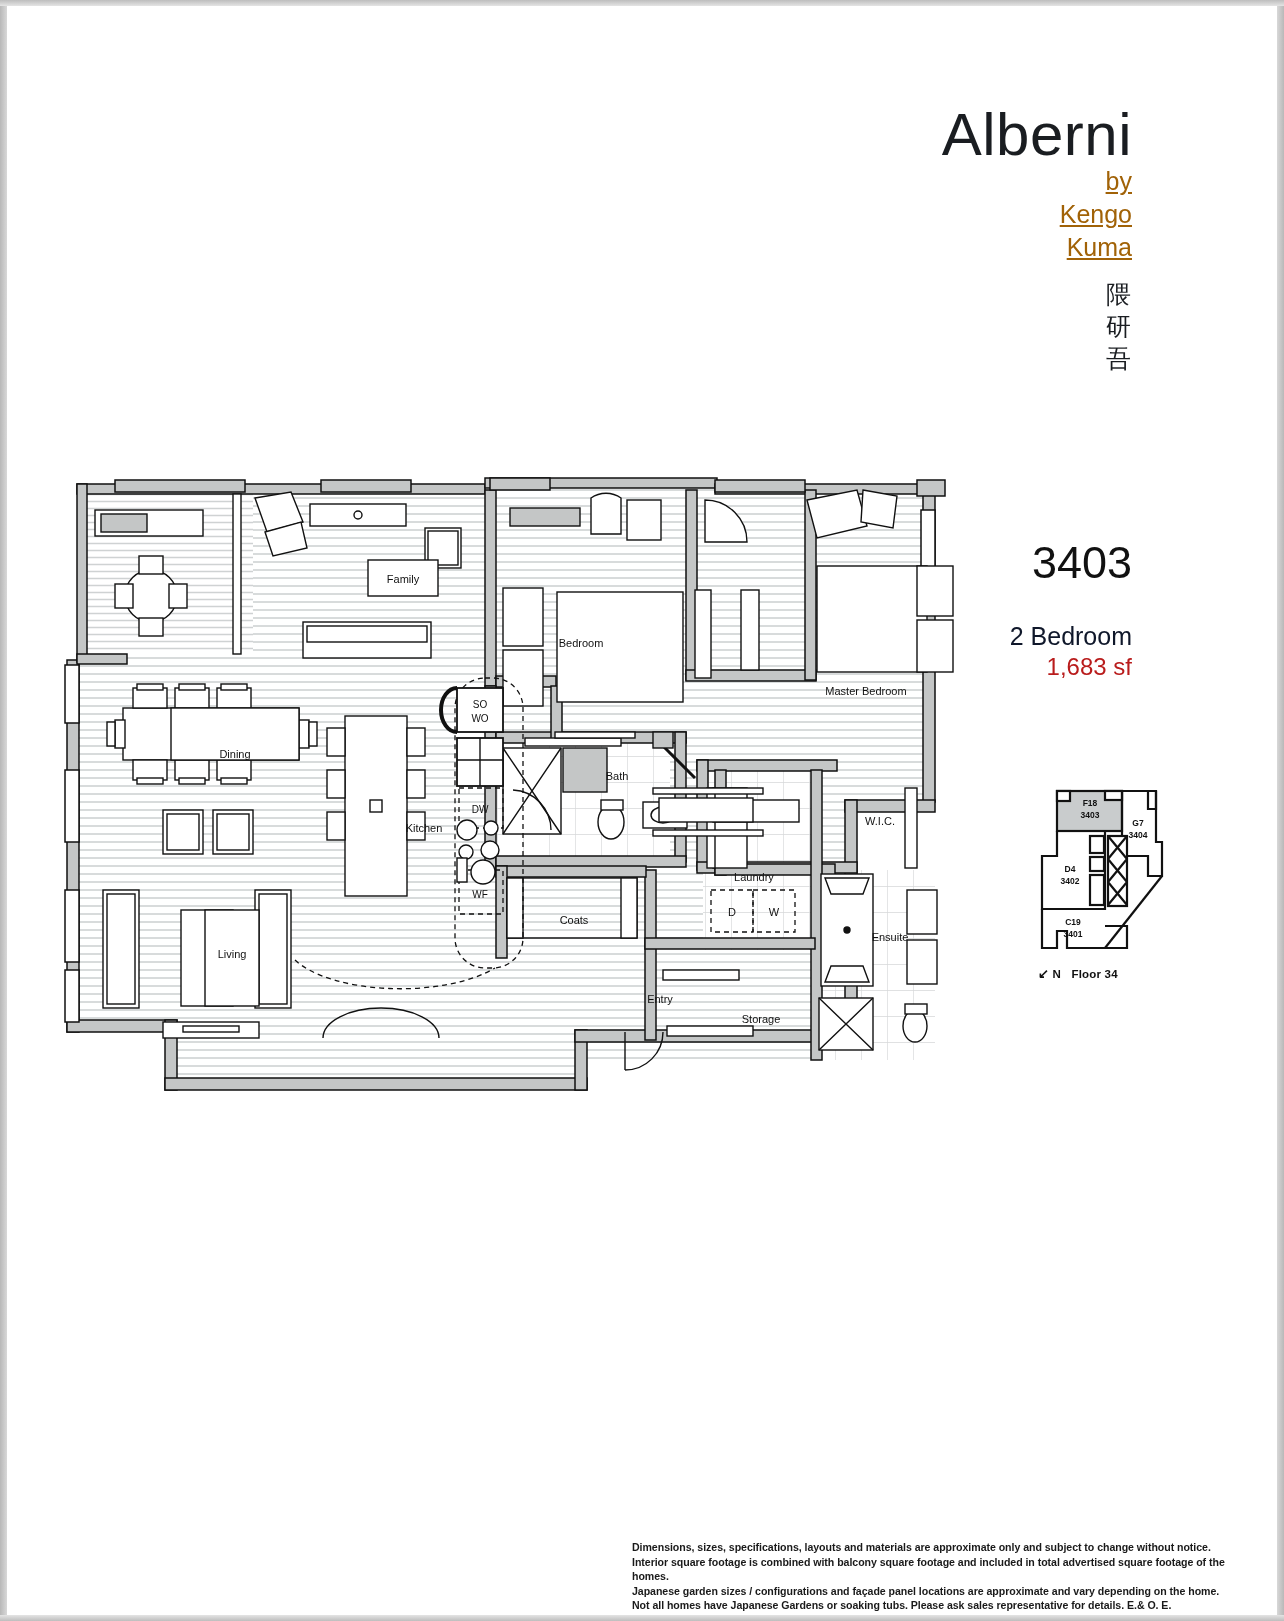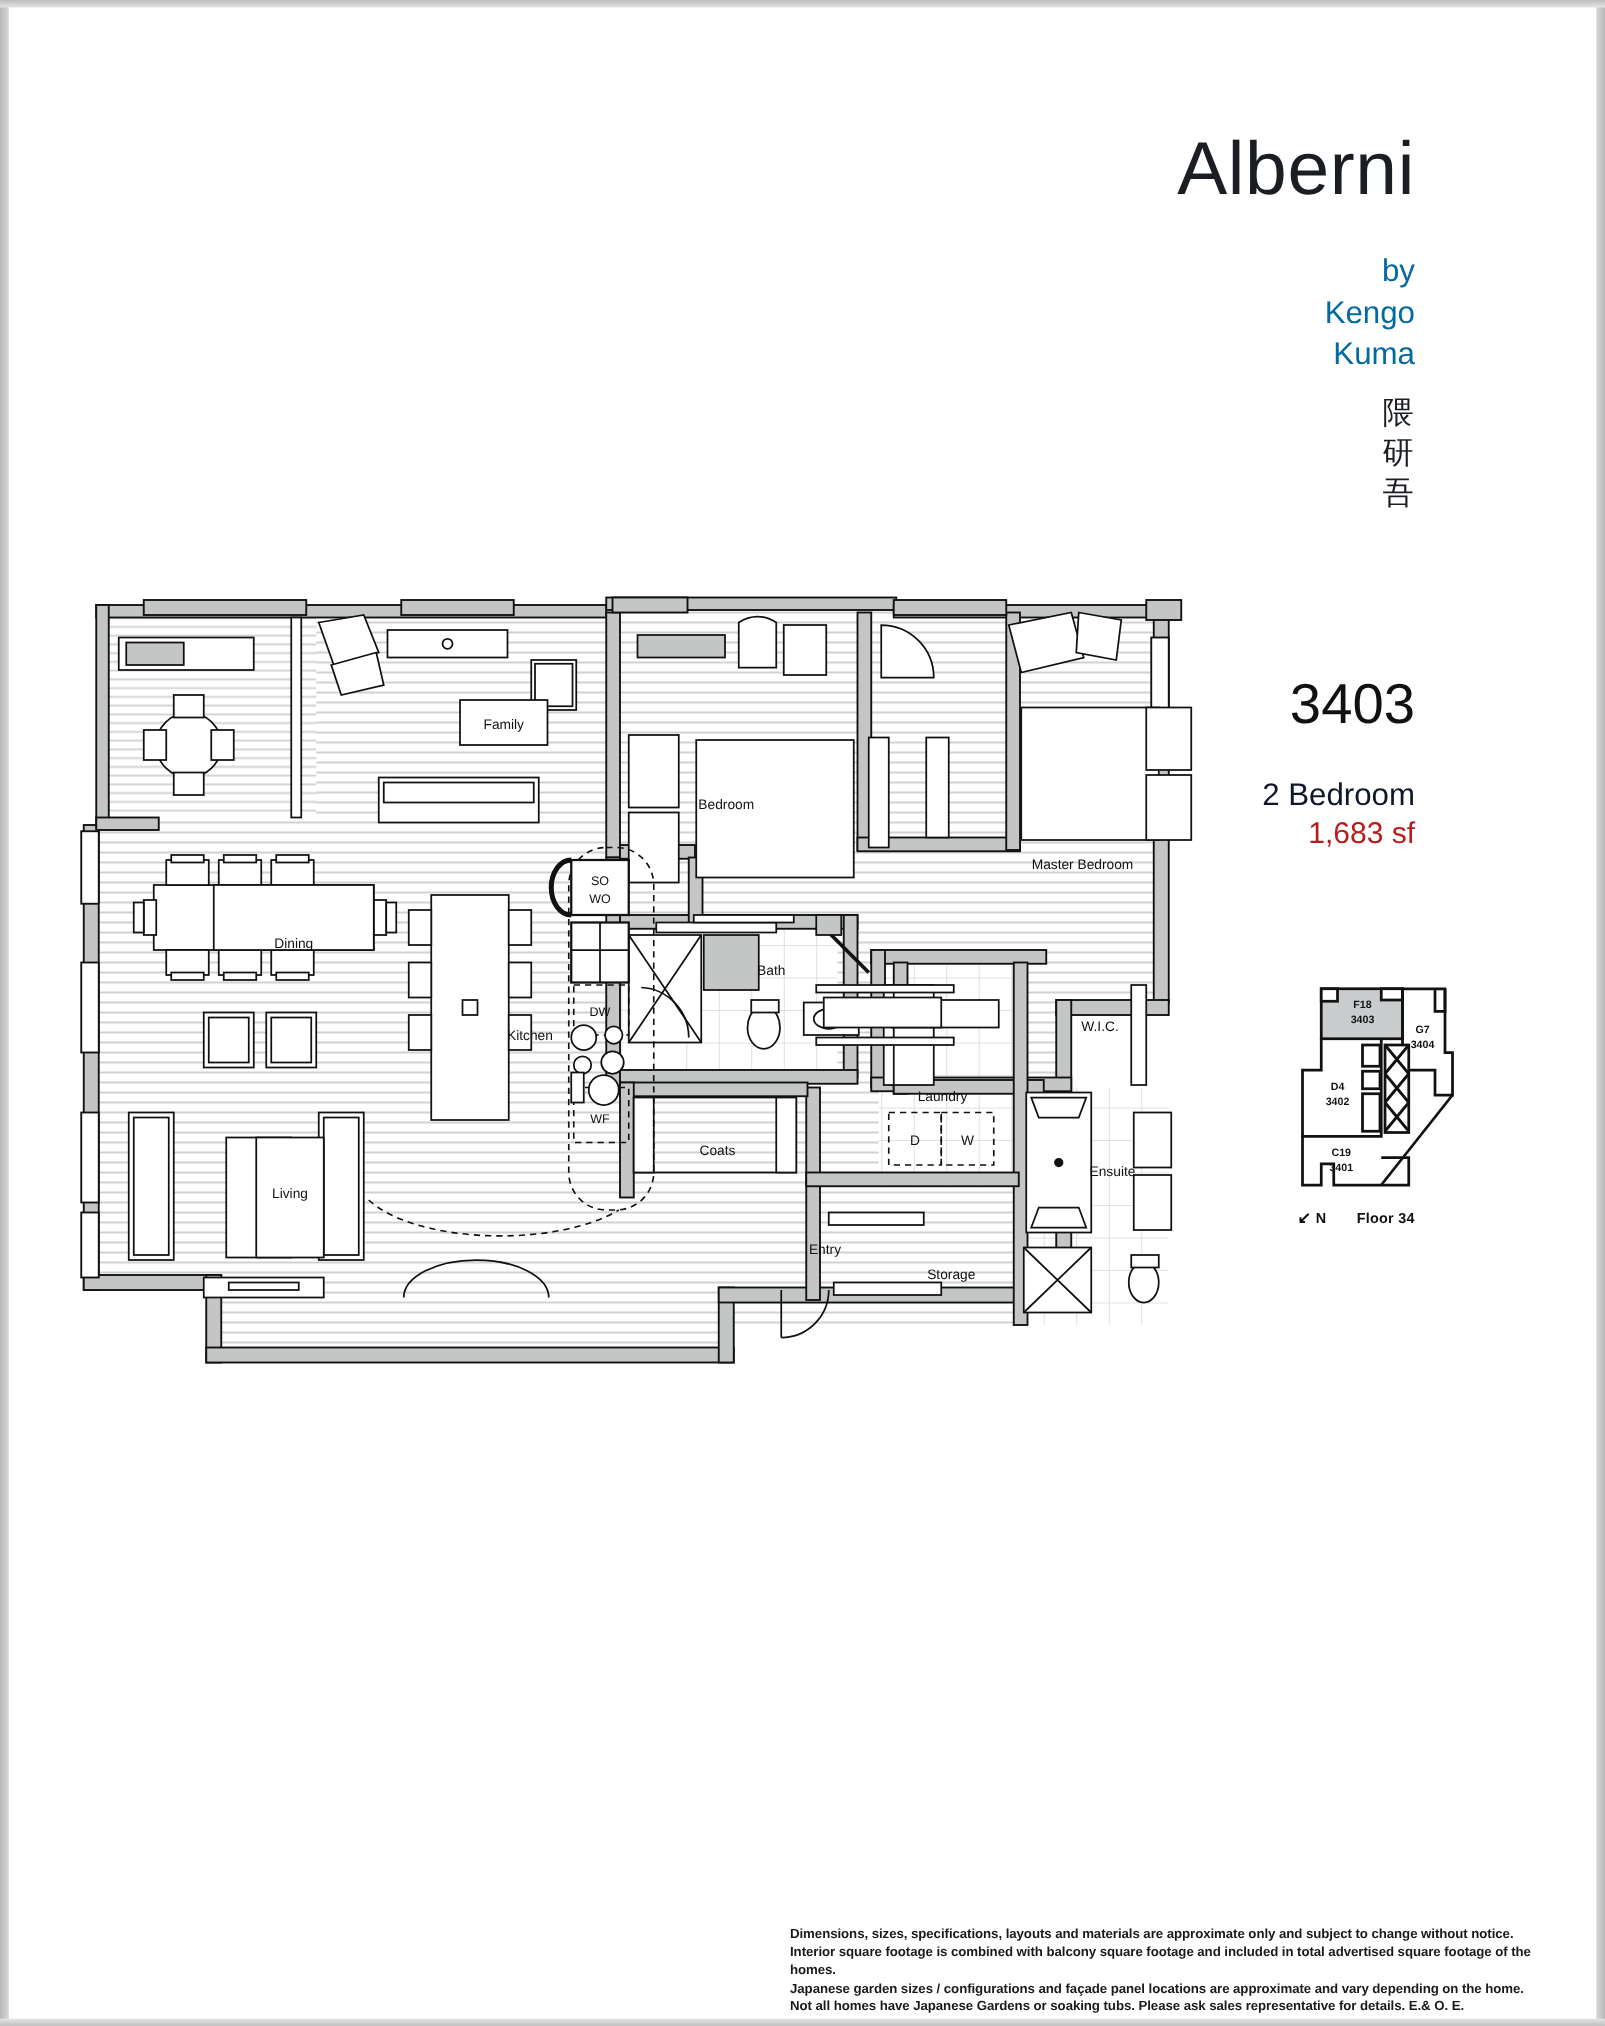--- a/index.html
+++ b/index.html
@@ -16,40 +16,40 @@
   .page-edge-right { position:absolute; right:0; top:0; width:7px; height:1621px; background:linear-gradient(to left,#b8b8b8,#d8d8d8); }
   .page-edge-top { position:absolute; left:0; top:0; width:1284px; height:6px; background:linear-gradient(to bottom,#bdbdbd,#e4e4e4); }
   .page-edge-bottom { position:absolute; left:0; bottom:0; width:1284px; height:6px; background:linear-gradient(to top,#bdbdbd,#e4e4e4); }
 
   
   #brand { position:absolute; right:152px; top:105px; text-align:right; }
   #brand .brand-title {
     font-size:60px; font-weight:300; color:#1a1d21; letter-spacing:0.5px; line-height:1;
   }
   #brand .brand-by {
-    margin-top:36px; font-size:25px; font-weight:300; color:#0369a1; line-height:1.32;
+    font-size:25px; font-weight:300; color:#a16207; line-height:1.32;text-decoration:underline;
   }
   #brand .brand-kanji {
     margin-top:14px; font-size:25px; color:#1a1d21; line-height:1.28; letter-spacing:1px;
   }
   #brand .brand-kanji span { display:block; }
 
   
   #unit-info { position:absolute; right:152px; top:540px; text-align:right; }
   #unit-info .unit-number { font-size:45px; font-weight:400; color:#111; line-height:1; }
   #unit-info .unit-type { margin-top:35px; font-size:25px; color:#0f172a; line-height:1.28; }
   #unit-info .unit-area { font-size:24px; color:#b91c1c; line-height:1.28; }
 
   
   #keyplan { position:absolute; left:1005px; top:778px; width:160px; height:175px; }
   #keyplan svg { display:block; }
   #keyplan-footer { position:absolute; left:1038px; top:966px; width:140px;
      font-size:11.5px; font-weight:bold; color:#111; letter-spacing:0.2px; white-space:nowrap;}
   #keyplan-footer .arrow { display:inline-block; transform:rotate(0deg); font-size:13px; }
-  #keyplan-footer .floor { margin-left:21px; }
+  #keyplan-footer .floor { margin-left:7px; }
 
   
   #floorplan { position:absolute; left:55px; top:470px; width:925px; height:640px; }
   #floorplan svg { display:block; }
 
   
   #disclaimer { position:absolute; left:632px; top:1540px; width:620px; }
   #disclaimer p { margin:0; font-size:10.6px; font-weight:bold; color:#1a1a1a; line-height:1.37; letter-spacing:-0.05px;}
 </style>
 </head>

